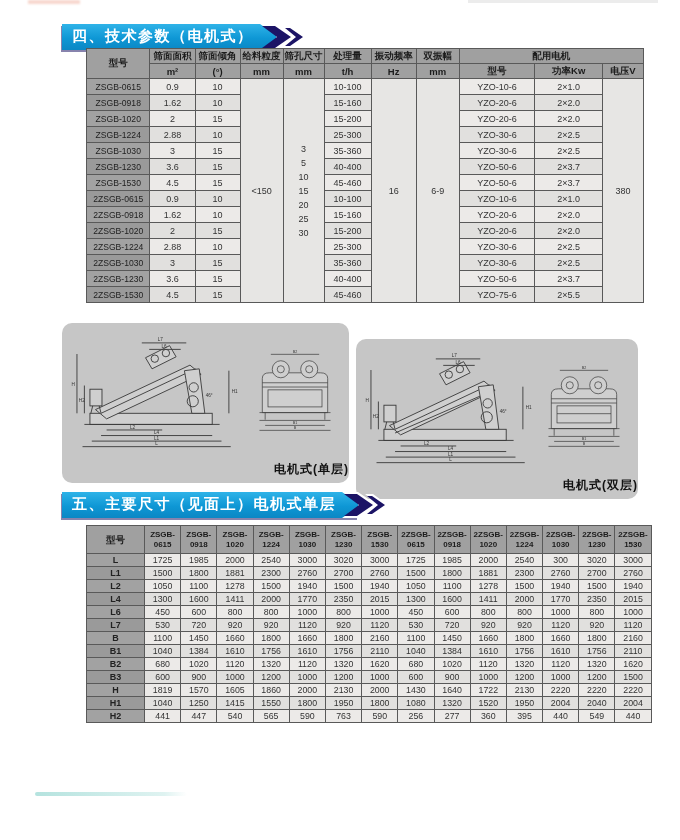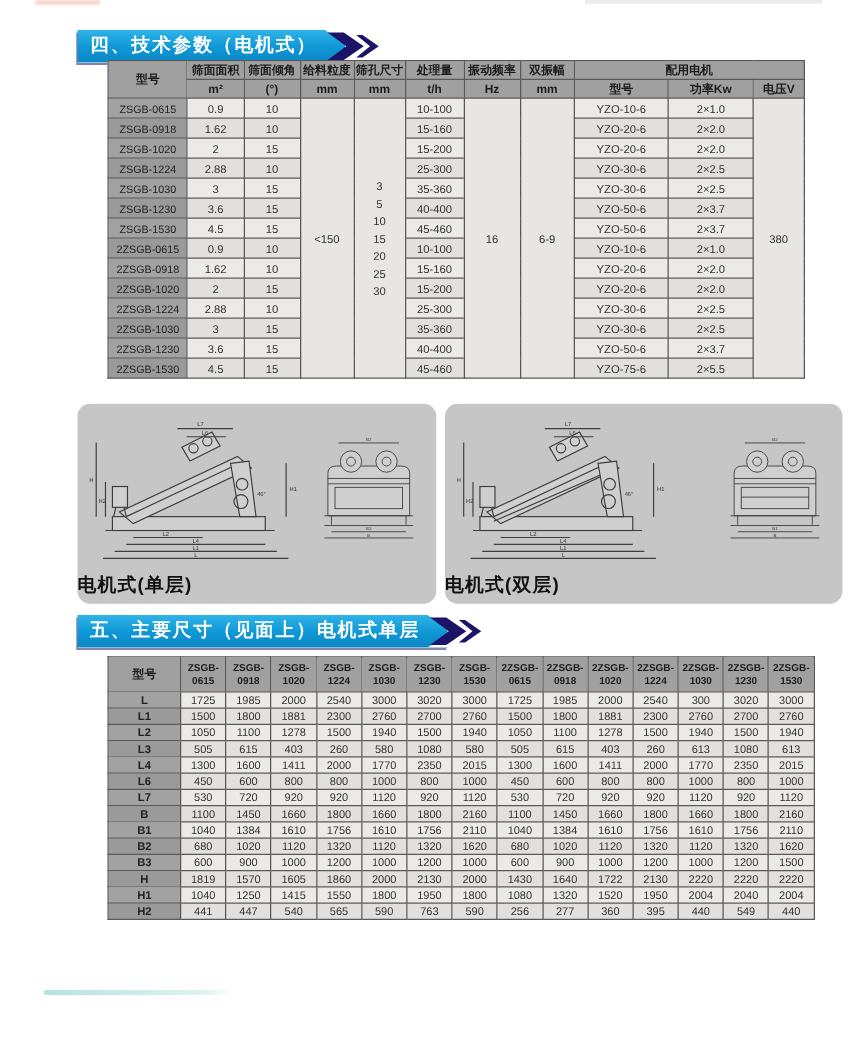--- a/index.html
+++ b/index.html
@@ -30,23 +30,23 @@
   #table2 thead th{background:#a0a0a0;color:#1b1b1b;font-size:8px;font-weight:bold;height:27px;line-height:1.2;}
   #table2 thead th.corner{font-size:9.5px;}
   #table2 tbody th{background:#a2a2a2;color:#222;font-size:9px;font-weight:bold;height:12px;}
   #table2 tbody td{font-size:8.8px;color:#333;height:12px;}
   #table2 tbody tr:nth-child(even) td{background:#e1e0de;}
   #table2 tbody tr:nth-child(even) th{background:#9a9a9a;}
 
   
   .panel{position:absolute;top:323px;height:160px;background:#c6c6c6;border-radius:10px;}
   #panelL{left:62px;width:287px;}
-  #panelR{left:356px;width:318px;}
-  .caption{position:absolute;bottom:5px;left:0;width:100%;text-align:left;
-           font-size:15px;font-weight:bold;color:#111;letter-spacing:1px;}
+  #panelR{left:356px;width:282px;margin-top:16px;}
+  .caption{position:absolute;bottom:5px;left:0;width:100%;text-align:right;
+           font-size:12px;font-weight:bold;color:#111;letter-spacing:1px;}
   .draw{position:absolute;top:6px;}
   .draw.side{left:2px;}
   .draw.end{right:0px;}
   .draw text{font-size:5px;fill:#333;stroke:none;font-family:"Liberation Sans",sans-serif;}
 
   
   .artifact{position:absolute;pointer-events:none;}
   #art-top-left{left:28px;top:0;width:52px;height:4px;background:#e0603c;opacity:.25;filter:blur(1px);}
   #art-top-right{left:468px;top:0;width:190px;height:3px;background:#9a9a9a;opacity:.18;filter:blur(.5px);}
   #art-bottom{left:35px;top:792px;width:152px;height:4px;border-radius:2px;opacity:.32;
@@ -497,37 +497,20 @@
         <td>1940</td>
         <td>1050</td>
         <td>1100</td>
         <td>1278</td>
         <td>1500</td>
         <td>1940</td>
         <td>1500</td>
         <td>1940</td>
       </tr>
       <tr>
-        <th>L3</th>
-        <td>505</td>
-        <td>615</td>
-        <td>403</td>
-        <td>260</td>
-        <td>580</td>
-        <td>1080</td>
-        <td>580</td>
-        <td>505</td>
-        <td>615</td>
-        <td>403</td>
-        <td>260</td>
-        <td>613</td>
-        <td>1080</td>
-        <td>613</td>
-      </tr>
-      <tr>
         <th>L4</th>
         <td>1300</td>
         <td>1600</td>
         <td>1411</td>
         <td>2000</td>
         <td>1770</td>
         <td>2350</td>
         <td>2015</td>
         <td>1300</td>
         <td>1600</td>

